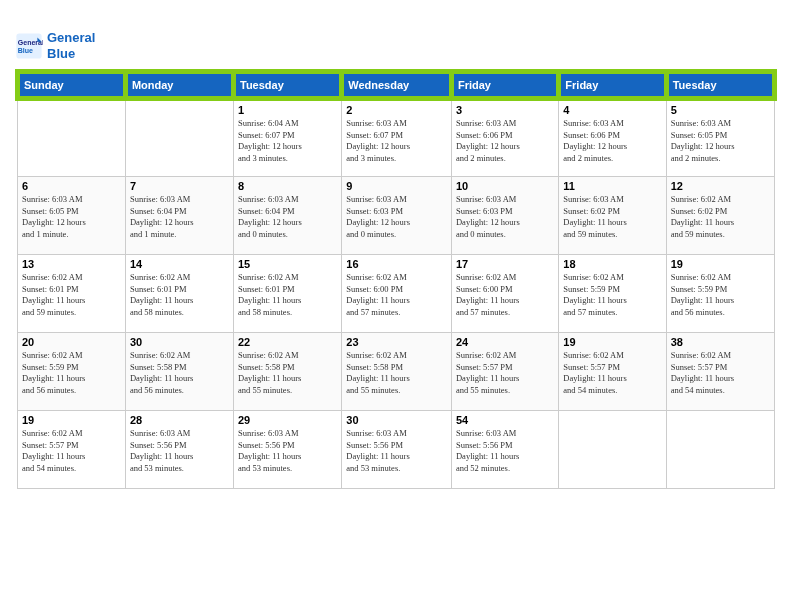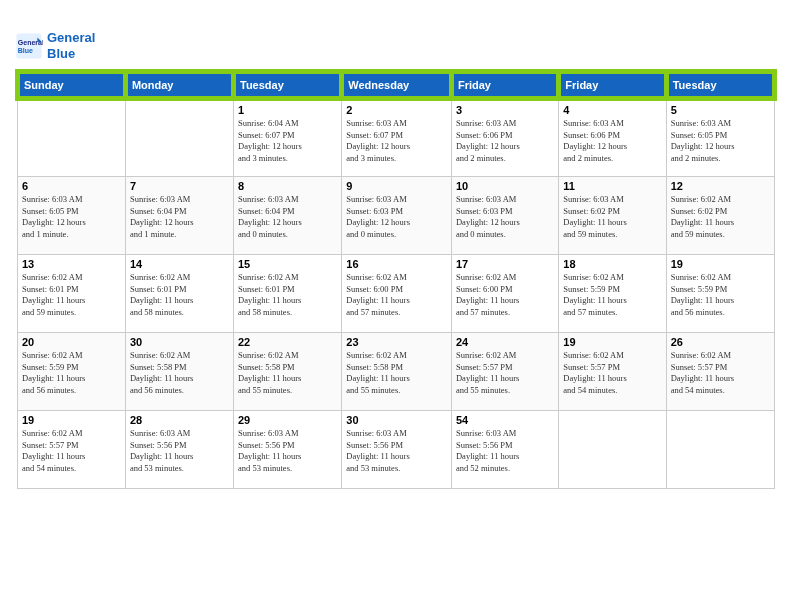--- a/index.html
+++ b/index.html
@@ -229,21 +229,21 @@
           </td>
           <td>
             <span class="day-num">24</span>
             <div class="day-info">Sunrise: 6:02 AM<br>Sunset: 5:57 PM<br>Daylight: 11 hours<br>and 55 minutes.</div>
           </td>
           <td>
             <span class="day-num">19</span>
             <div class="day-info">Sunrise: 6:02 AM<br>Sunset: 5:57 PM<br>Daylight: 11 hours<br>and 54 minutes.</div>
           </td>
           <td>
-            <span class="day-num">26</span>
+            <span class="day-num">38</span>
             <div class="day-info">Sunrise: 6:02 AM<br>Sunset: 5:57 PM<br>Daylight: 11 hours<br>and 54 minutes.</div>
           </td>
         </tr>
         <tr>
           <td>
             <span class="day-num">19</span>
             <div class="day-info">Sunrise: 6:02 AM<br>Sunset: 5:57 PM<br>Daylight: 11 hours<br>and 54 minutes.</div>
           </td>
           <td>
             <span class="day-num">28</span>

